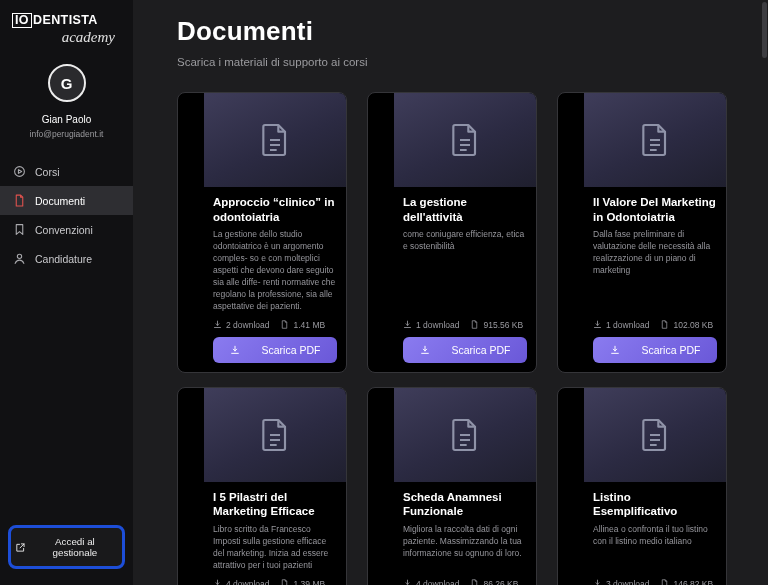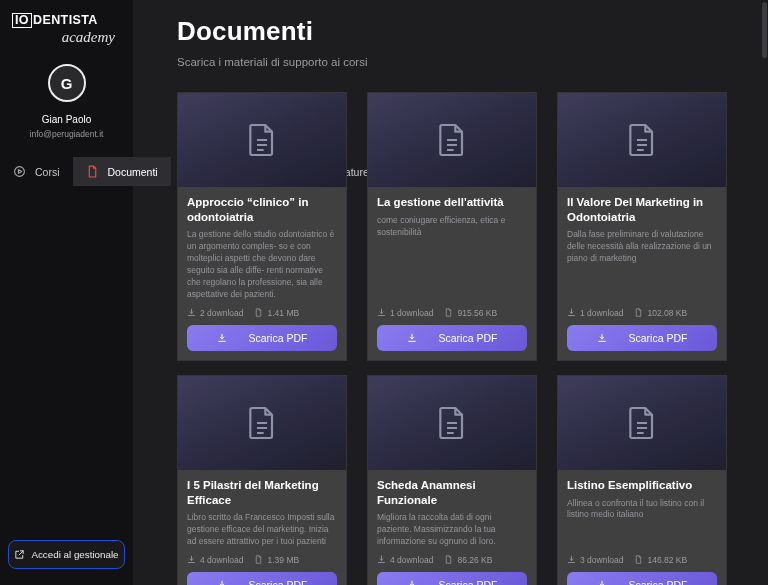--- a/index.html
+++ b/index.html
@@ -15,43 +15,43 @@
   .logo-io { border:1.4px solid #fff; padding:0 2px; margin-right:1px; display:inline-block; line-height:13px; }
   .logo-sub { font-family:"Liberation Serif", serif; font-style:italic; color:#e2e2e2;
               font-size:15px; text-align:right; margin-top:1px; padding-right:6px; }
   .profile { text-align:center; padding:14px 6px 18px; }
   .avatar { width:38px; height:38px; border-radius:50%; background:#2a2a2d; border:2px solid #ececec;
             color:#fff; font-size:15px; font-weight:bold; display:flex; align-items:center;
             justify-content:center; margin:0 auto 12px; }
   .profile-name { color:#fff; font-size:10px; font-weight:normal; }
   .profile-email { color:#9a9a9e; font-size:8.5px; margin-top:4px; }
 
-  .nav { display:flex; }
+  .nav { display:flex; flex-direction:column; }
   .nav-item { display:flex; align-items:center; gap:9px; padding:8px 13px; font-size:10.5px;
               color:#c9c9cc; cursor:pointer; }
   .nav-item.active { background:#2e2e32; color:#fff; }
   .nav-icon { width:13px; height:13px; flex-shrink:0; color:#a9a9ad; display:flex; }
   .nav-item.active .nav-icon { color:#e0524e; }
   .nav-icon svg { width:13px; height:13px; }
 
   .sidebar-spacer { flex:1; }
-  .gestionale-btn { margin:10px 8px 16px; padding:8px 4px; background:#19191b; border:1px solid #1d4ed8;
+  .gestionale-btn { margin:10px 8px 16px; padding:8px 4px; background:#19191b; border:3px solid #1d4ed8;
                     border-radius:8px; color:#ececec; font-size:9.8px; display:flex; align-items:center;
                     justify-content:center; gap:6px; cursor:pointer; font-family:inherit; }
   .gestionale-btn svg { width:11px; height:11px; }
 
   
   .main { flex:1; padding:16px 20px 0 44px; overflow:hidden; }
   .page-title { color:#fff; font-size:26px; font-weight:600; letter-spacing:.2px; }
   .page-subtitle { color:#9b9b9f; font-size:11.5px; margin-top:9px; }
 
   .grid { margin-top:24px; display:grid; grid-template-columns:repeat(3,170px);
           column-gap:20px; row-gap:14px; }
-  .card { background:#404040; border:1px solid #353539; border-radius:0; overflow:hidden;
-          display:flex; flex-direction:column; }
+  .card { background:#000000; border:1px solid #353539; border-radius:8px; overflow:hidden;
+          display:flex; flex-direction:column;padding-left:26px; }
   .thumb { height:94px; flex-shrink:0; display:flex; align-items:center; justify-content:center;
            background:linear-gradient(155deg,#3f3d5a 0%,#2b2a42 55%,#1f1f2e 100%); }
   .thumb svg { width:40px; height:40px; }
   .card-body { padding:8px 9px 9px; display:flex; flex-direction:column; flex:1; }
   .card-title { color:#fff; font-size:11.5px; font-weight:bold; line-height:1.28; }
   .card-desc { color:#96969c; font-size:8.5px; line-height:1.4; margin-top:5px; flex:1; }
   .card-meta { display:flex; align-items:center; gap:11px; color:#9b9ba1; font-size:8.5px;
                margin:7px 0 7px; }
   .meta-item { display:flex; align-items:center; gap:4px; }
   .meta-item svg { width:9px; height:9px; }

